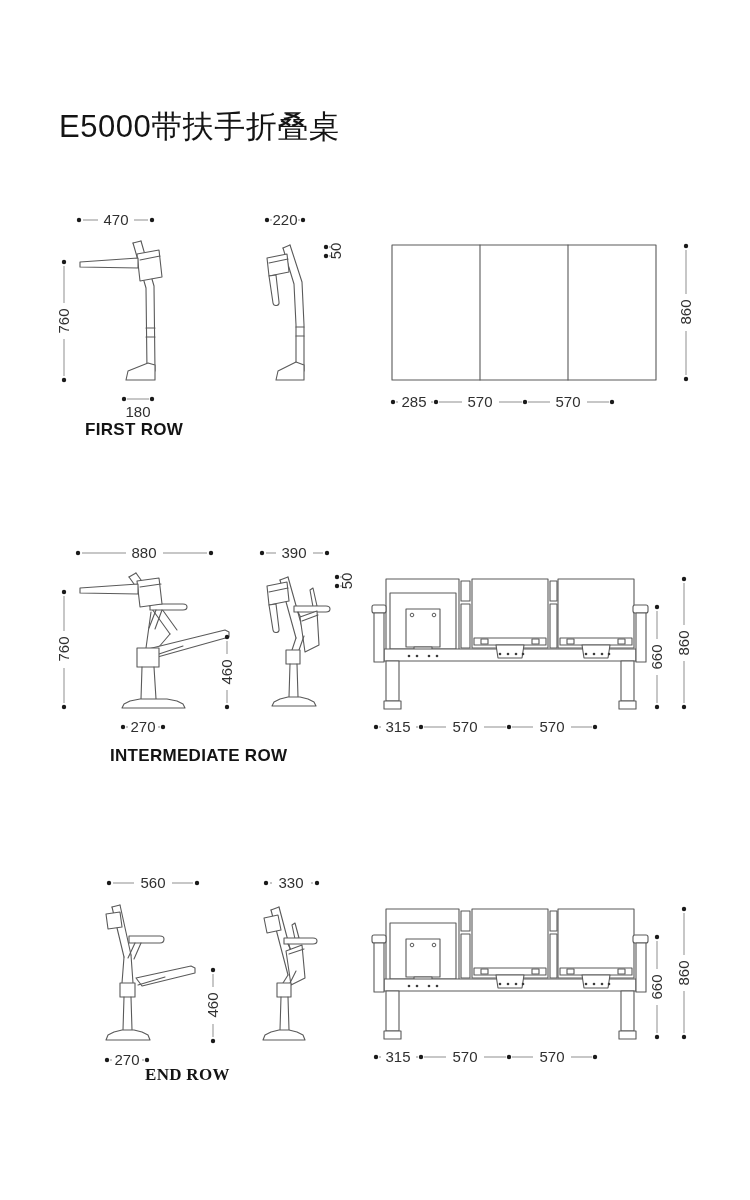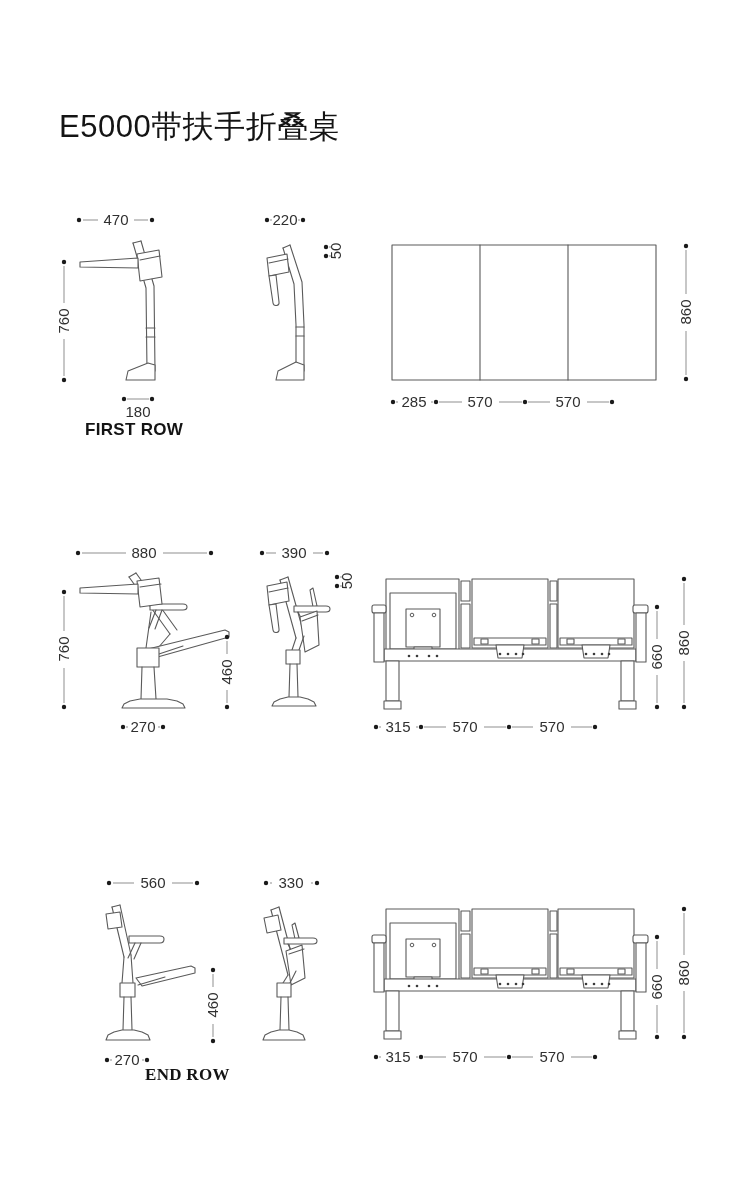--- a/index.html
+++ b/index.html
@@ -28,20 +28,21 @@
   .dt { font-family:"Liberation Sans","DejaVu Sans",sans-serif; font-size:15px; fill:#303030; }
 </style>
 </head>
 <body>
 
 <div class="page">
 
   <div class="title">E5000带扶手折叠桌</div>
 
   <div class="rowlabel lbl-first">FIRST ROW</div>
+  <div class="rowlabel lbl-mid">INTERMEDIATE ROW</div>
   <div class="rowlabel lbl-end">END ROW</div>
 
   <svg class="canvas" width="750" height="1200" viewBox="0 0 750 1200">
 
     <defs>
 
       <g id="fv">
 
         <rect class="w" x="386" y="579" width="73" height="71"></rect>
         <rect class="w" x="472" y="579" width="76" height="69"></rect>

